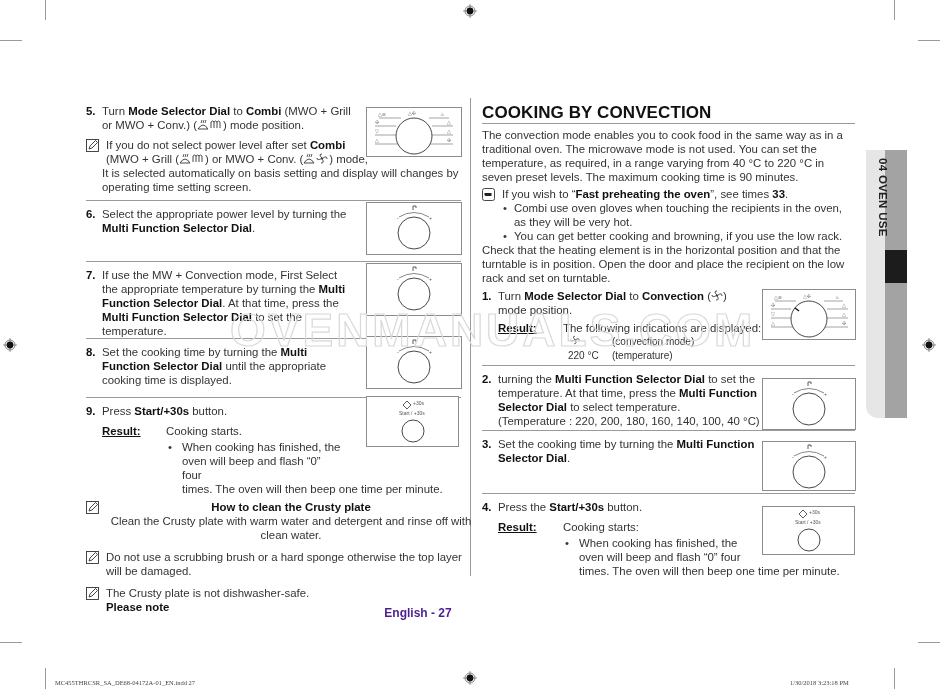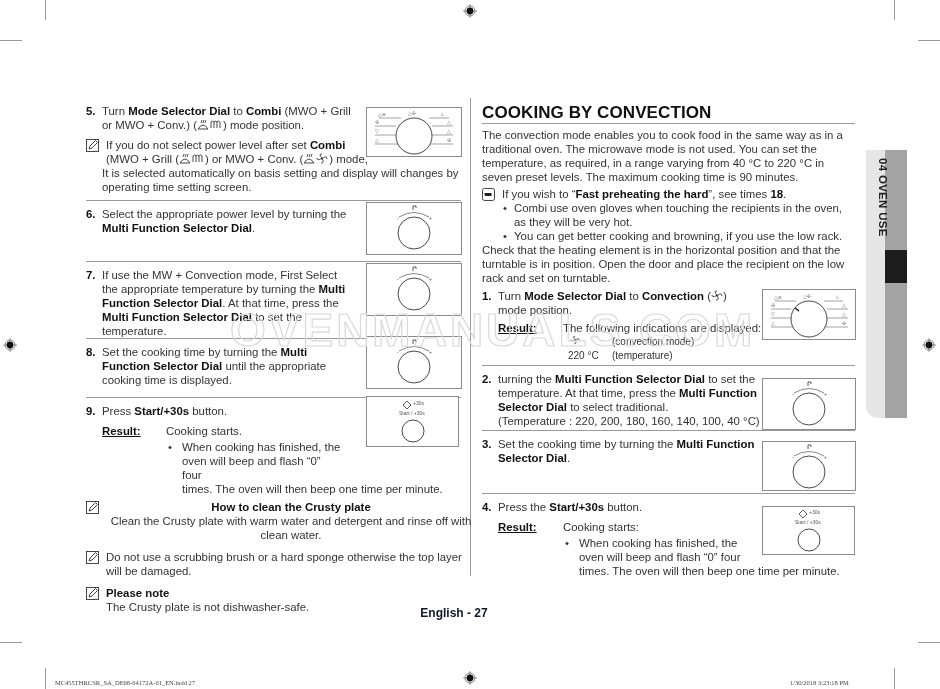--- a/index.html
+++ b/index.html
@@ -32,21 +32,21 @@
   .title-rule { height: 1px; background: #9a9a9a; margin-top: 1px; }
 
   .side-tab { position: absolute; left: 866px; top: 150px; width: 20px; height: 268px;
               background: #e6e6e6; border-bottom-left-radius: 12px; }
   .side-bar { position: absolute; left: 885px; top: 150px; width: 22px; height: 268px; background: #a3a3a3; }
   .side-black { position: absolute; left: 885px; top: 250px; width: 22px; height: 33px; background: #1c1c1c; }
   .side-text { position: absolute; left: 876px; top: 158px; writing-mode: vertical-rl; font-size: 11.5px;
                font-weight: bold; color: #222; letter-spacing: 0.3px; }
 
   .footer-page { position: absolute; left: 0; width: 836px; top: 606px; text-align: center;
-                 font-weight: bold; font-size: 12px; color: #0f172a; margin-left: 36px; }
+                 font-weight: bold; font-size: 12px; color: #4c1d95; }
   .slug { position: absolute; font-family: "Liberation Serif", serif; font-size: 6.5px; color: #444; }
 
   .watermark { position: absolute; left: 230px; top: 323px; font-size: 46px; font-weight: bold;
                color: transparent; -webkit-text-stroke: 1.2px #d9d9d9; letter-spacing: 3px; white-space: nowrap; }
 </style>
 </head>
 <body>
 
 <div class="crop-v" style="left:45px;top:0;height:20px;"></div>
 <div class="crop-v" style="left:894px;top:0;height:20px;"></div>
@@ -173,22 +173,22 @@
         <path d="M3 10 L4 7 L9.5 1.5 L11.5 3.5 L6 9 Z" fill="none" stroke="#333" stroke-width="0.9"></path>
       </svg>
     <div>Do not use a scrubbing brush or a hard sponge otherwise the top layer will be damaged.</div>
   </div>
 
   <div class="note" style="margin-top:8px;width:370px;">
     <svg class="nicon" viewBox="0 0 13 13">
         <rect x="0.5" y="0.5" width="12" height="12" fill="none" stroke="#333" stroke-width="0.9"></rect>
         <path d="M3 10 L4 7 L9.5 1.5 L11.5 3.5 L6 9 Z" fill="none" stroke="#333" stroke-width="0.9"></path>
       </svg>
+    <div>The Crusty plate is not dishwasher-safe.</div>
     <div><b>Please note</b></div>
-    <div>The Crusty plate is not dishwasher-safe.</div>
   </div>
 </div>
 
 <div class="fig" style="left:366px;top:107px;width:94px;height:48px;">
   <svg width="94" height="48" viewBox="0 0 94 48">
     <circle cx="47" cy="28" r="18" fill="none" stroke="#333" stroke-width="0.9"></circle>
     <g stroke="#666" stroke-width="0.6" fill="none">
       <path d="M12 10 H34 M8 18 H29 M8 27 H29 M8 36 H31 M62 10 H82 M65 18 H86 M65 27 H86 M63 36 H86"></path>
     </g>
     <g fill="#666" font-size="5" font-family="Liberation Sans, sans-serif">
@@ -243,21 +243,21 @@
 <div class="col-right">
   <div class="section-title">COOKING BY CONVECTION</div>
   <div class="title-rule"></div>
   <div style="margin-top:4px;">The convection mode enables you to cook food in the same way as in a traditional oven. The microwave mode is not used. You can set the temperature, as required, in a range varying from 40 °C to 220 °C in seven preset levels. The maximum cooking time is 90 minutes.</div>
 
   <div class="note" style="margin-top:3px;">
     <svg class="nicon" viewBox="0 0 13 13">
         <rect x="0.5" y="0.5" width="12" height="12" rx="2" fill="none" stroke="#333" stroke-width="0.9"></rect>
         <path d="M2.5 5 H9.5 V8 H4 Q2.5 8 2.5 6.5 Z" fill="#222"></path>
       </svg>
-    <div><span>If you wish to “</span><b>Fast preheating the hard</b><span>”, see times </span><b>18</b><span>.</span></div>
+    <div><span>If you wish to “</span><b>Fast preheating the oven</b><span>”, see times </span><b>33</b><span>.</span></div>
     <div style="position:relative;padding-left:12px;">
       <span style="position:absolute;left:1px;">•</span>
       <span>Combi use oven gloves when touching the recipients in the oven, as they will be very hot.</span>
     </div>
     <div style="position:relative;padding-left:12px;">
       <span style="position:absolute;left:1px;">•</span>
       <span>You can get better cooking and browning, if you use the low rack.</span>
     </div>
   </div>
 
@@ -281,21 +281,21 @@
       <span style="position:absolute;left:44px;white-space:nowrap;">(convection mode)</span>
       <div style="white-space:nowrap;">220 °C</div>
       <span style="position:absolute;left:44px;top:14px;white-space:nowrap;">(temperature)</span>
     </div>
   </div>
 
   <div class="sep" style="width:373px;"></div>
 
   <div class="step" style="margin-top:6px;width:280px;height:58px;">
     <span class="num">2.</span>
-    <div class="body"><span>turning the </span><b>Multi Function Selector Dial</b><span> to set the temperature. At that time, press the </span><b>Multi Function Selector Dial</b><span> to select traditional.</span>
+    <div class="body"><span>turning the </span><b>Multi Function Selector Dial</b><span> to set the temperature. At that time, press the </span><b>Multi Function Selector Dial</b><span> to select temperature.</span>
       <div style="white-space:nowrap;">(Temperature : 220, 200, 180, 160, 140, 100, 40 °C)</div></div>
   </div>
 
   <div class="sep" style="width:373px;"></div>
 
   <div class="step" style="margin-top:6px;width:280px;height:56px;">
     <span class="num">3.</span>
     <div class="body"><span>Set the cooking time by turning the </span><b>Multi Function Selector Dial</b><span>.</span></div>
   </div>
 

